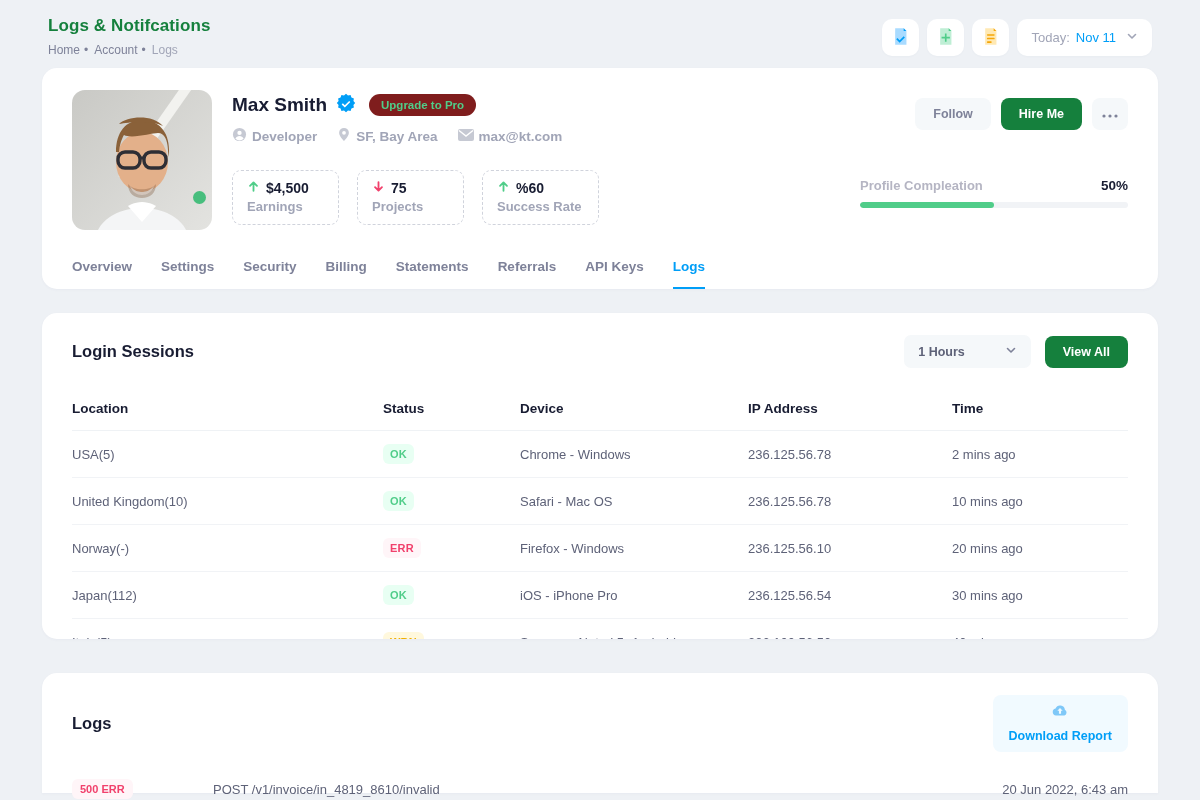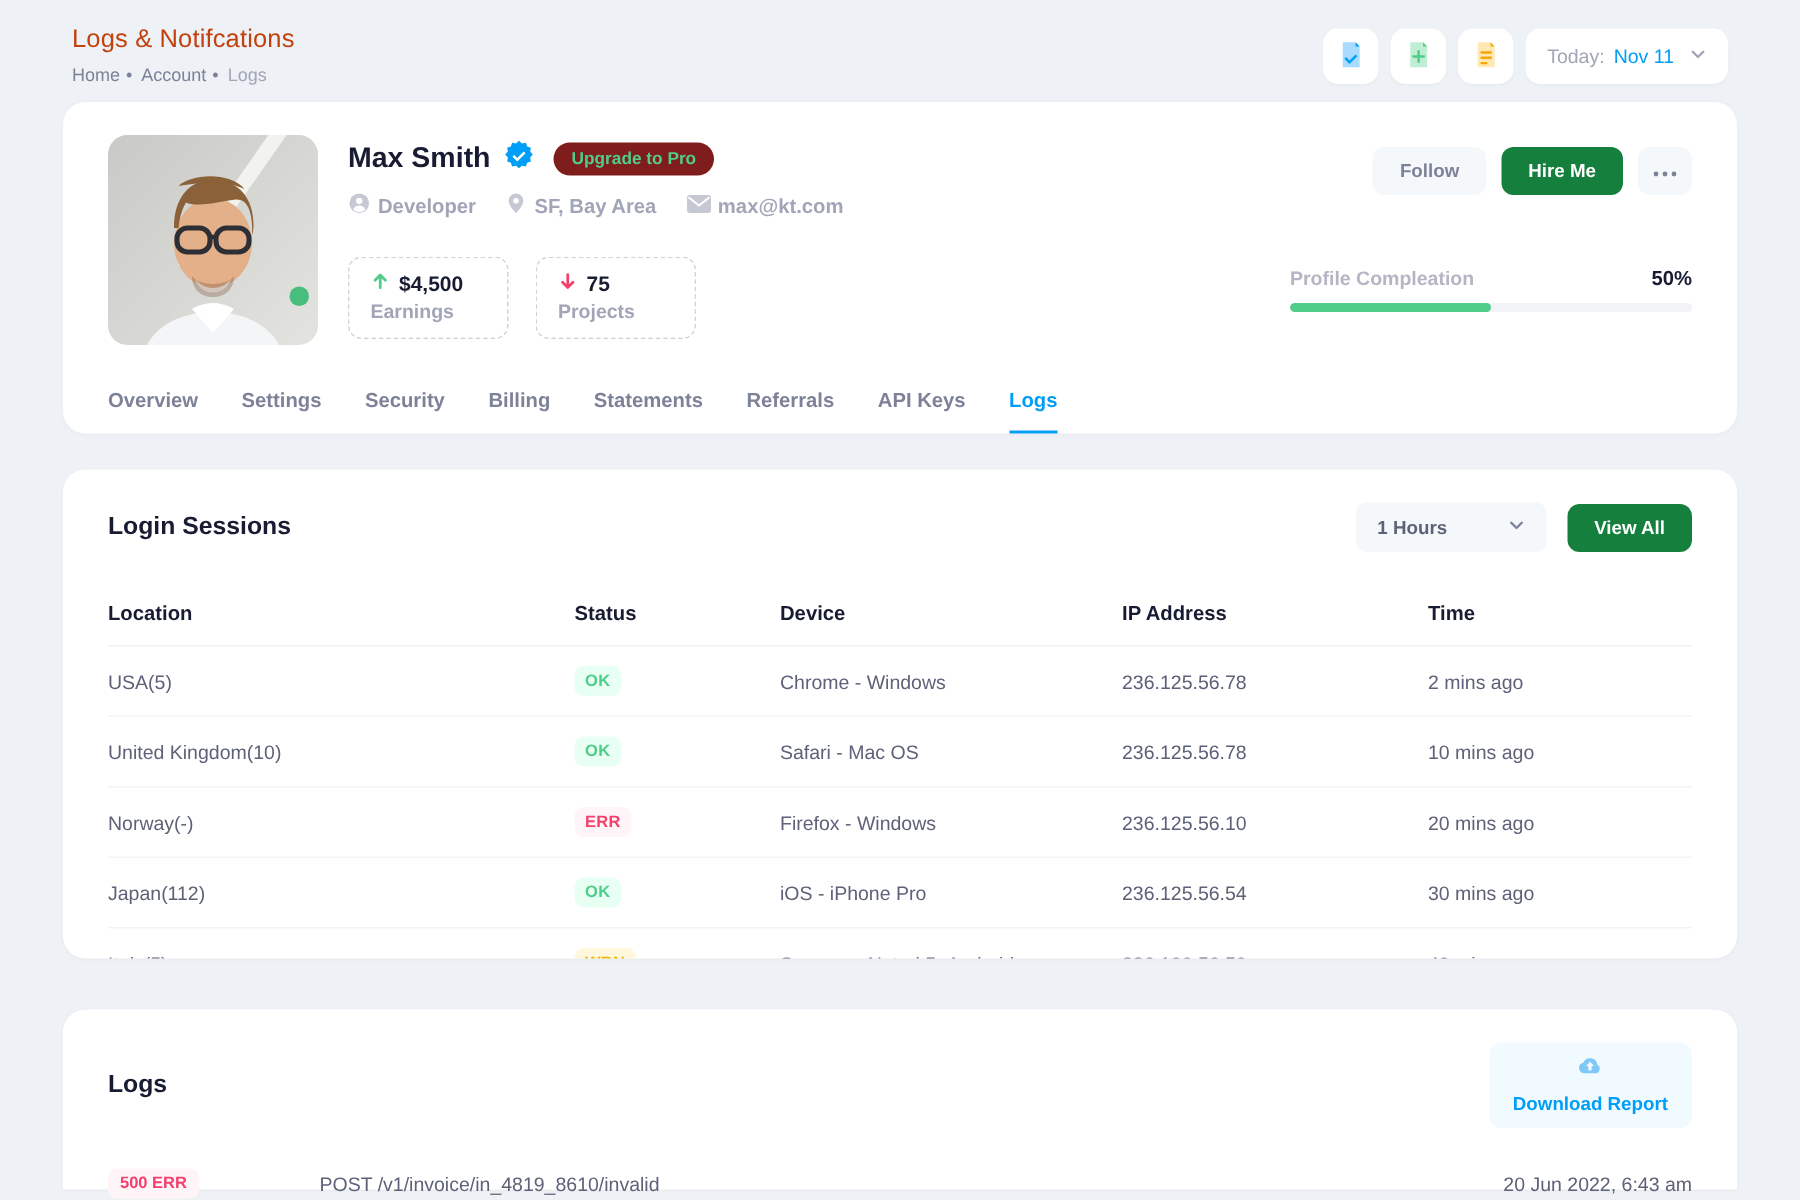--- a/index.html
+++ b/index.html
@@ -4,21 +4,21 @@
 <style>
   * { margin:0; padding:0; box-sizing:border-box; }
   html,body { width:1200px; height:800px; overflow:hidden; }
   body {
     font-family:"Liberation Sans", sans-serif;
     background:#eef1f5;
     color:#181c32;
   }
   
   .topbar { display:flex; justify-content:space-between; align-items:flex-start; padding:16px 48px 0 48px; }
-  .page-title { font-size:17px; font-weight:400; color:#c2410c; letter-spacing:.1px;text-align:right; }
+  .page-title { font-size:17px; font-weight:700; color:#15803d; letter-spacing:.1px;text-align:right; }
   .breadcrumb { margin-top:7px; font-size:12px; color:#7e8299; display:flex; gap:6px; align-items:center; }
   .breadcrumb .crumb { cursor:pointer; }
   .breadcrumb .crumb:last-child { color:#a1a5b7; }
   .breadcrumb .dot { color:#7e8299; font-size:12px; margin-left:-2px; }
   .topbar-right { display:flex; gap:8px; align-items:center; margin-top:3px; }
   .icon-btn {
     width:37px; height:37px; background:#fff; border:none; border-radius:10px;
     display:flex; align-items:center; justify-content:center; cursor:pointer;
     box-shadow:0 1px 2px rgba(76,87,125,.03);
   }
@@ -234,20 +234,29 @@
      </div>
           <div class="stat-box">
        <div class="stat-value">
          <span><svg width="13" height="13" viewBox="0 0 12 12">
                   <path d="M6 2v7.4M2.8 6.6L6 9.8l3.2-3.2" stroke="#f1416c" stroke-width="1.7" fill="none" stroke-linecap="round" stroke-linejoin="round"></path>
                 </svg></span>
          <span>75</span>
        </div>
        <div class="stat-label">Projects</div>
      </div>
+          <div class="stat-box">
+       <div class="stat-value">
+         <span><svg width="13" height="13" viewBox="0 0 12 12">
+                  <path d="M6 10V2.6M2.8 5.4L6 2.2l3.2 3.2" stroke="#50cd89" stroke-width="1.7" fill="none" stroke-linecap="round" stroke-linejoin="round"></path>
+                </svg></span>
+         <span>%60</span>
+       </div>
+       <div class="stat-label">Success Rate</div>
+     </div>
         </div>
     </div>
 
     <div class="profile-right">
       <div class="actions-row">
         <button class="btn btn-light">Follow</button>
         <button class="btn btn-primary">Hire Me</button>
         <button class="btn btn-more">
           <span>
             <svg width="16" height="4" viewBox="0 0 16 4">

